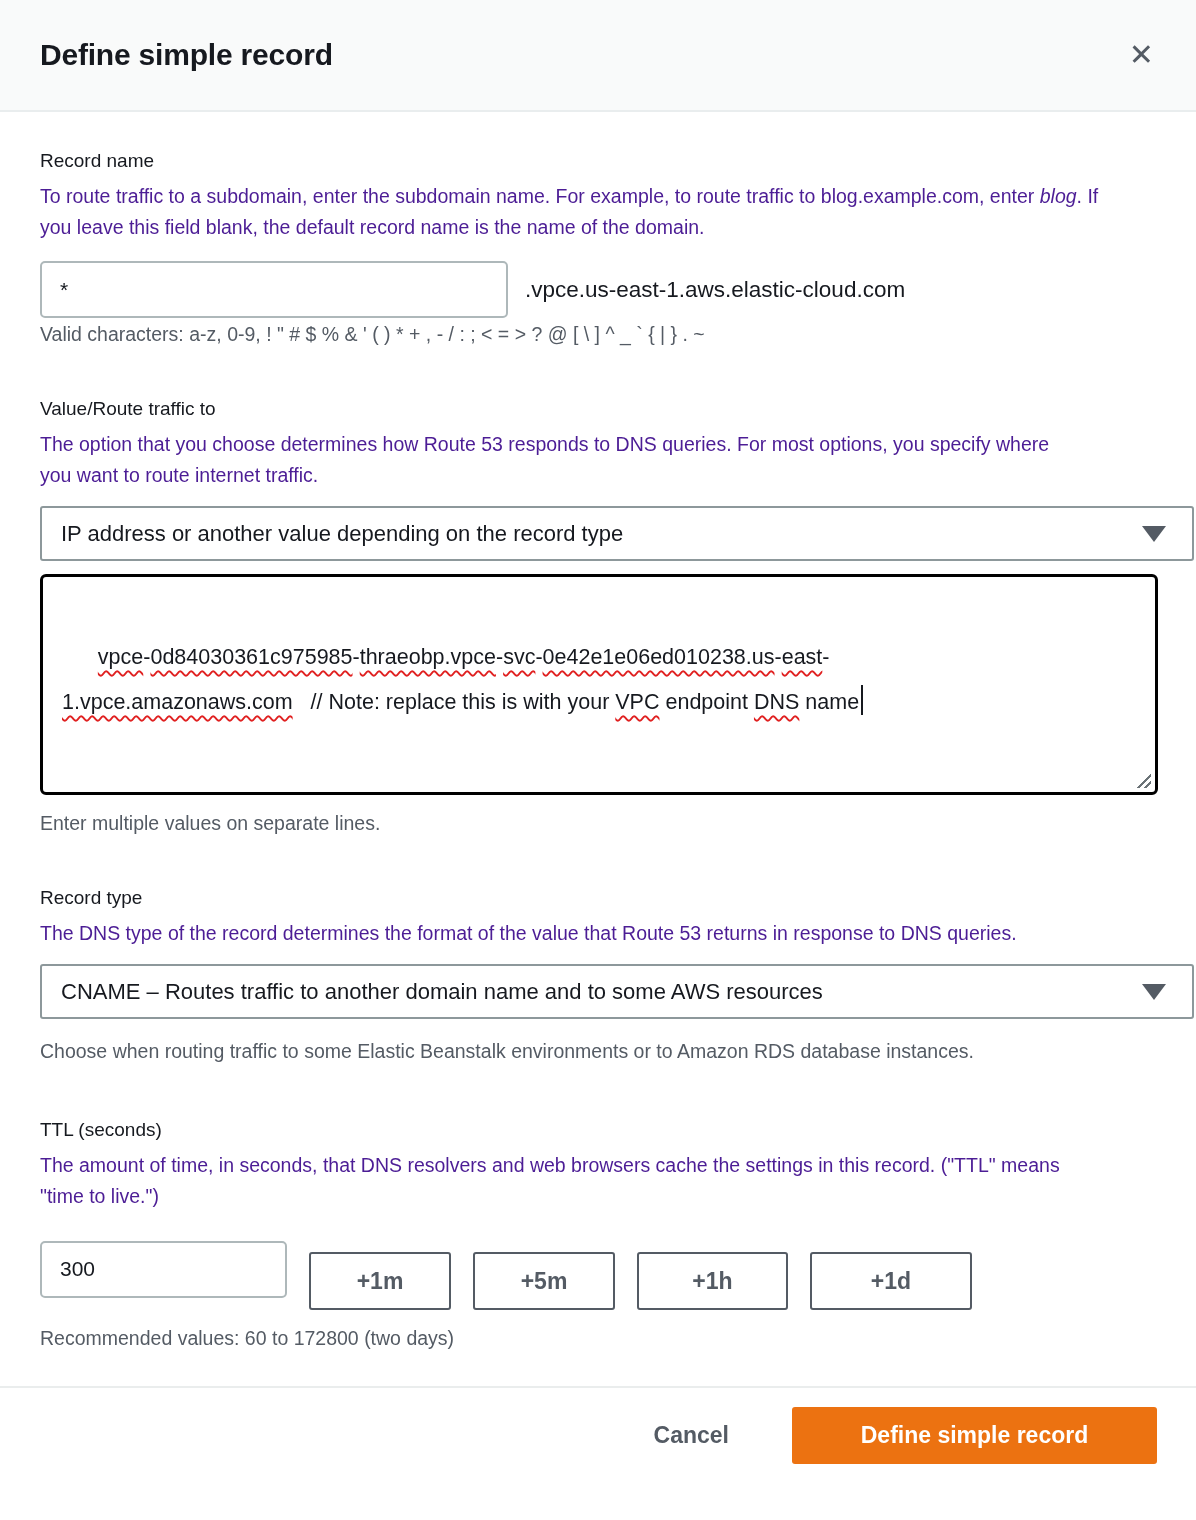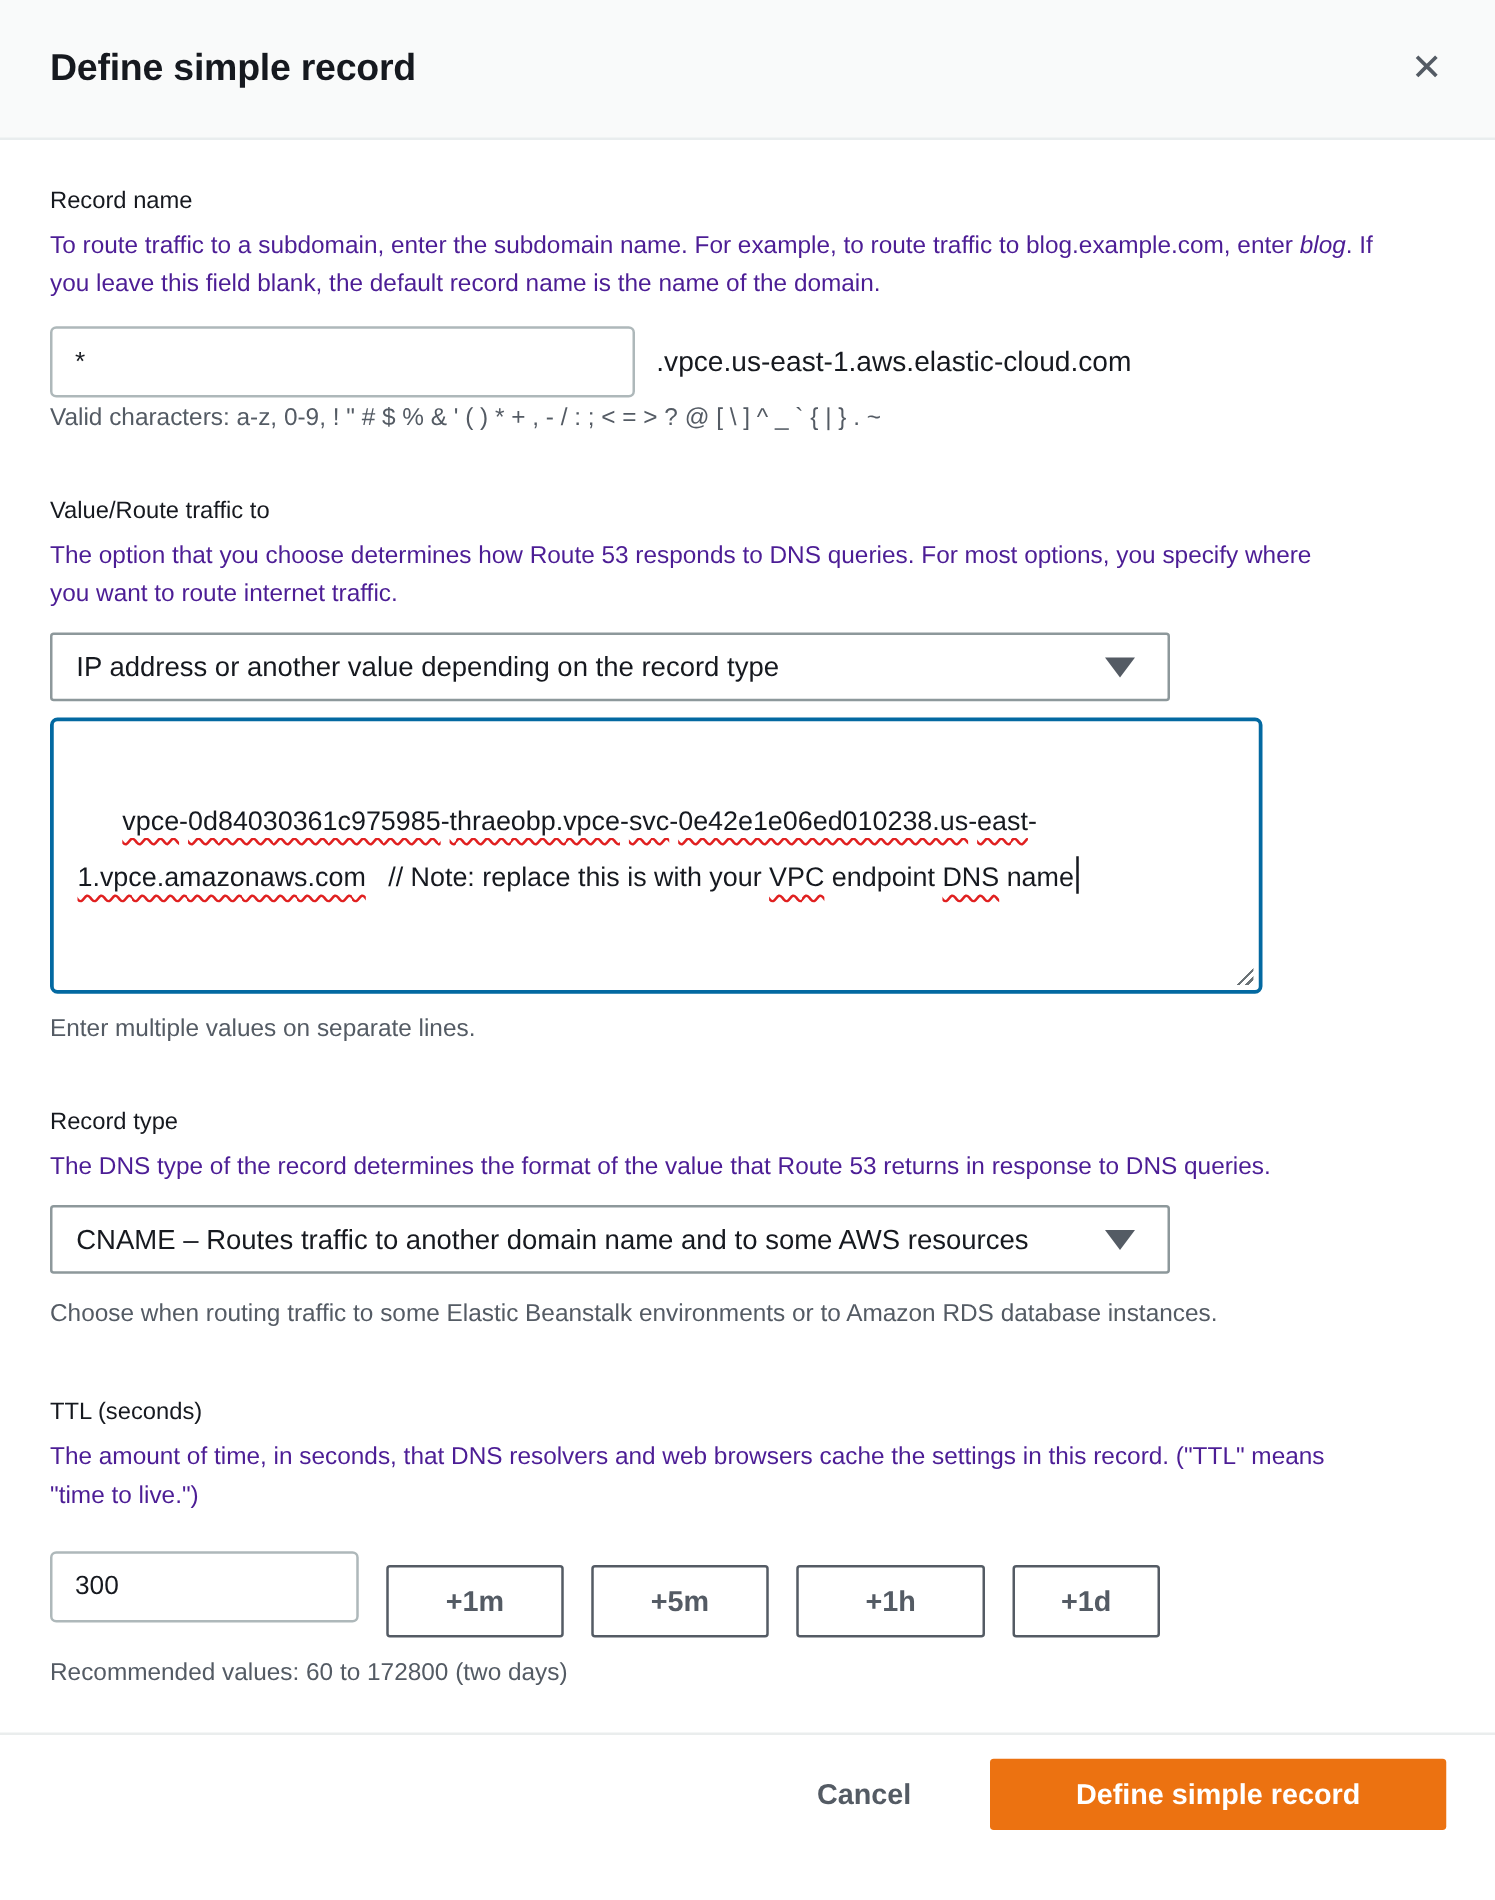--- a/index.html
+++ b/index.html
@@ -44,36 +44,36 @@
     height: 57px; border: 2px solid #aeb8ba; border-radius: 5px;
     font-size: 21px; color: #16191f; padding: 0 18px;
     font-family: "Liberation Sans", sans-serif; background: #fff; outline: none;
   }
   .record-input { width: 468px; }
   .domain-suffix { margin-left: 17px; font-size: 22.5px; color: #16191f; }
   .valid-chars { margin-top: 5px; }
 
   
   .select-box {
-    margin-top: 15px; height: 55px; width: 896px;
+    margin-top: 15px; height: 55px; width: 1154px;
     border: 2px solid #8d989b; border-radius: 3px; background: #fff;
     display: flex; align-items: center; justify-content: space-between;
     padding: 0 26px 0 19px; cursor: pointer;
   }
   .select-text { font-size: 22px; color: #16191f; }
   .arrow-down {
     width: 0; height: 0; flex: 0 0 auto;
     border-left: 12px solid transparent; border-right: 12px solid transparent;
     border-top: 16px solid #545b64;
   }
 
   
   .value-box {
-    margin-top: 13px; width: 970px; min-height: 221px;
-    border: 3px solid #0369a1; border-radius: 6px; background: #fff;
+    margin-top: 13px; width: 1118px; min-height: 221px;
+    border: 3px solid #000000; border-radius: 6px; background: #fff;
     padding: 13px 19px; font-size: 21.5px; line-height: 45px; color: #16191f;
     white-space: pre-wrap; word-break: break-word; position: relative;
     cursor: text;
   }
   .squiggle {
     text-decoration: underline;
     text-decoration-style: wavy;
     text-decoration-color: #e02020;
     text-decoration-thickness: 2px;
     text-underline-offset: 6px;
@@ -91,21 +91,21 @@
 
   
   .ttl-row { display: flex; align-items: center; margin-top: 16px; }
   .ttl-input { width: 247px; }
   .ttl-btn {
     height: 58px; width: 142px; margin-left: 22px;
     border: 2px solid #545b64; border-radius: 3px; background: #fff;
     font-family: "Liberation Sans", sans-serif;
     font-size: 23px; font-weight: bold; color: #545b64; cursor: pointer; margin-top: 24px;
   }
-  .ttl-btn.b3 { width: 151px; } .ttl-btn.b4 { width: 118px; }
+  .ttl-btn.b3 { width: 151px; } .ttl-btn.b4 { width: 162px; }
   .recommend { margin-top: 17px; }
 
   
   .modal-footer {
     margin-top: 36px;
     border-top: 2px solid #eaeded;
     padding: 19px 39px 0 28px;
     display: flex; align-items: center; justify-content: flex-end;
   }
   .cancel-btn {

